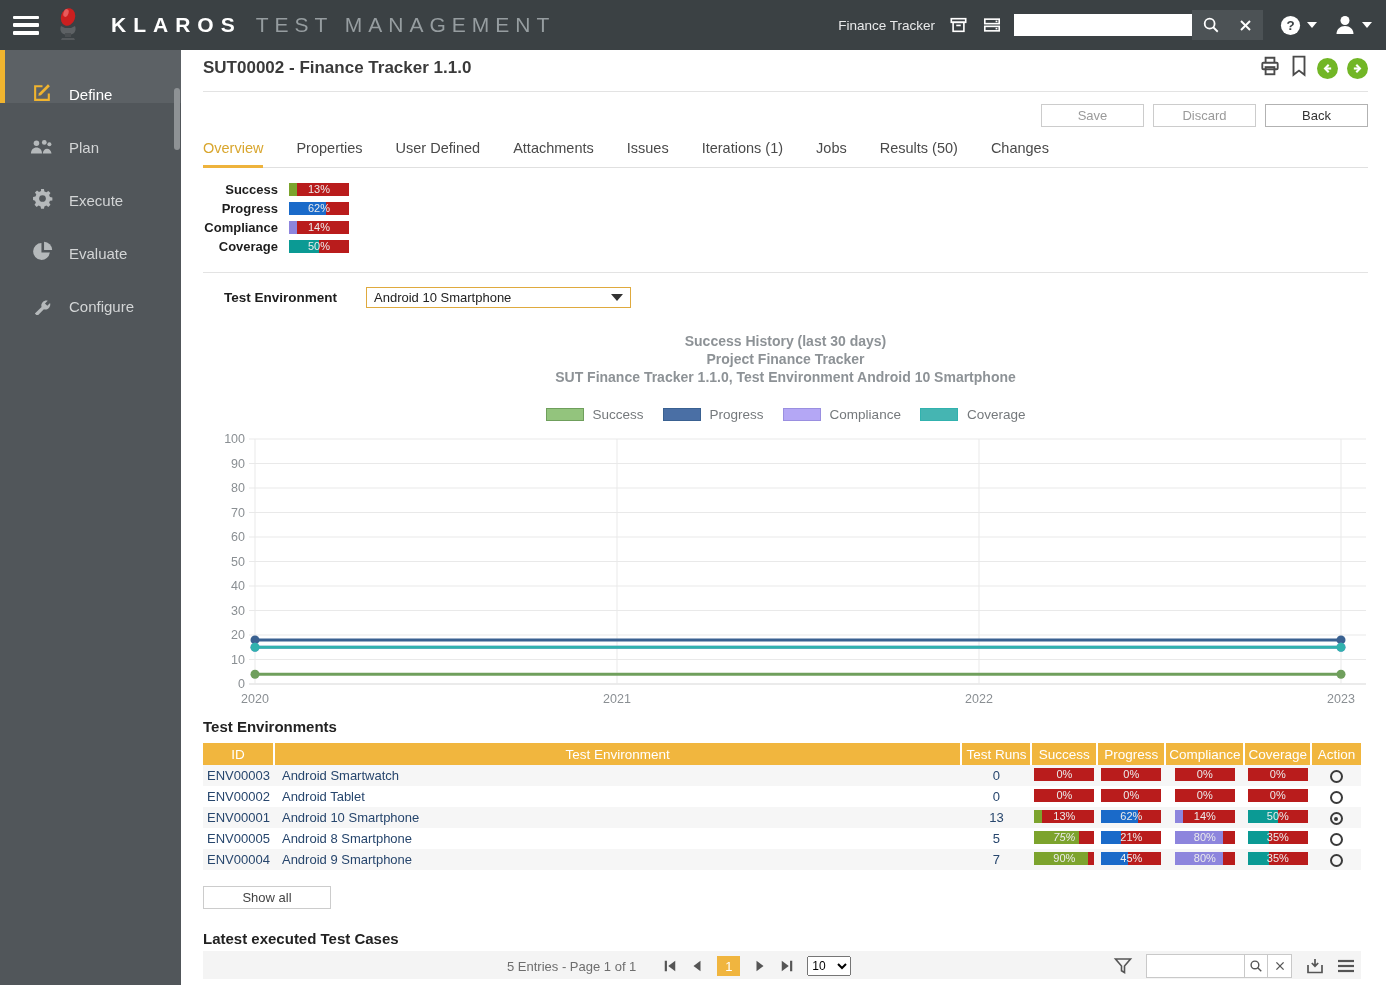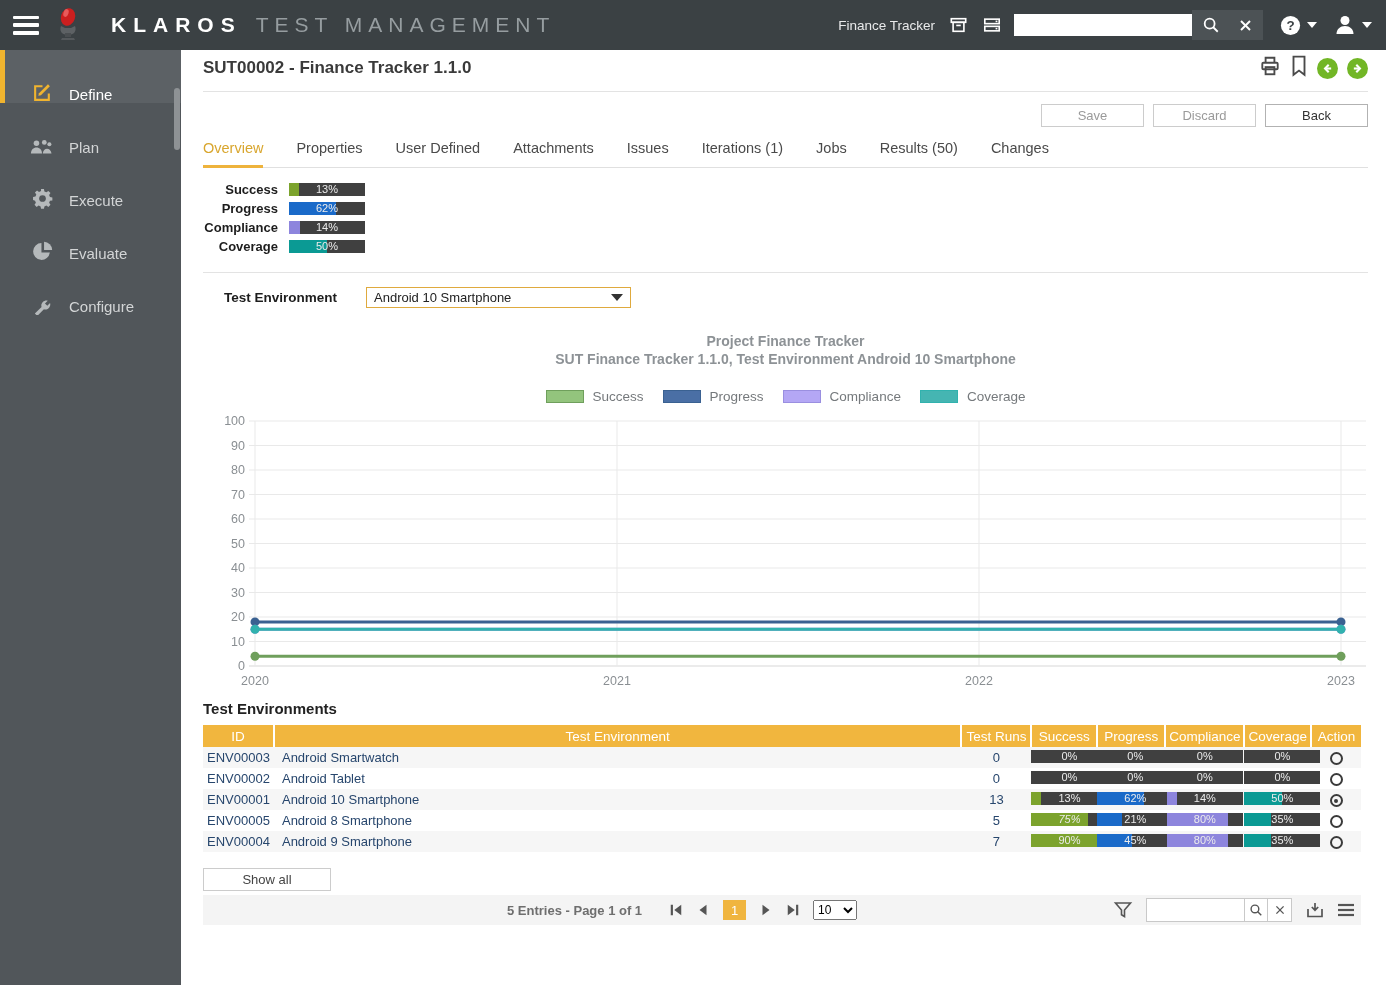--- a/index.html
+++ b/index.html
@@ -55,21 +55,21 @@
   .btn.primary { color:#333; border-color:#b2b2b2; }
 
   .tabs { display:flex; gap:33px; margin-top:13px; border-bottom:1px solid #e0e0e0; }
   .tab { font-size:14.5px; color:#4a4a4a; padding-bottom:9px; border-bottom:3px solid transparent;
     margin-bottom:-1px; cursor:pointer; white-space:nowrap; }
   .tab.active { color:#d9a62e; border-bottom-color:#eeb33c; }
 
   .metrics { margin-top:12px; }
   .mrow { display:flex; align-items:center; height:19px; }
   .mlabel { width:75px; text-align:right; font-weight:bold; font-size:13px; color:#1d1d1d; margin-right:11px; }
-  .bar { width:76px; height:13px; background:#404040; position:relative; }
+  .bar { width:60px; height:13px; background:#b91c1c; position:relative; }
   .bar .fill { position:absolute; left:0; top:0; bottom:0; }
   .bar .btext { position:absolute; inset:0; text-align:center; font-size:11px;
     line-height:13px; color:#ebebeb; }
 
   .te-row { display:flex; align-items:center; margin-top:14px; padding-left:21px; }
   .te-label { font-weight:bold; font-size:13.5px; color:#1d1d1d; }
   .te-select { margin-left:29px; width:265px; height:21px; border:1px solid #dfaa3e;
     display:flex; align-items:center; padding:0 7px; font-size:13px; color:#222; cursor:pointer; }
   .te-select .tchev { margin-left:auto; width:0; height:0; border-left:6px solid transparent;
     border-right:6px solid transparent; border-top:7px solid #333; }
@@ -98,21 +98,21 @@
     border-radius:50%; position:relative; cursor:pointer; vertical-align:middle; }
   .radio.sel::after { content:""; position:absolute; left:2.5px; top:2.5px; width:4px;
     height:4px; border-radius:50%; background:#3a3a3a; }
 
   .show-all { margin-top:16px; width:128px; height:23px; background:#fff; border:1px solid #ccc;
     font-size:13px; color:#444; font-family:inherit; cursor:pointer; }
 
   .latest-title { margin-top:21px; }
   .toolbar { width:1158px; height:30px; background:#f4f4f4; margin-top:4px;
     display:flex; align-items:center; font-size:13px; color:#6e6e6e; }
-  .tb-info { margin-left:304px;font-weight:bold; }
+  .tb-info { margin-left:304px; }
   .pager { display:flex; align-items:center; gap:13px; margin-left:27px; }
   .pgico { color:#555; display:flex; align-items:center; cursor:pointer; }
   .page-box { width:23px; height:20px; background:#f0b53f; color:#fff; display:flex;
     align-items:center; justify-content:center; font-size:13px; cursor:pointer; }
   .psize { width:44px; height:20px; font-size:12px; font-family:inherit; margin-left:13px; }
   .tright { margin-left:auto; display:flex; align-items:center; margin-right:6px; }
   .funnel { color:#555; display:flex; cursor:pointer; }
   .f-search { width:98px; height:24px; border:1px solid #c9c9c9; border-right:none;
     padding:0 5px; font-size:13px; outline:none; margin-left:13px; }
   .sq-btn { width:24px; height:24px; background:#fff; border:1px solid #c9c9c9; display:flex;
@@ -328,20 +328,21 @@
 
     <div class="te-row">
       <span class="te-label">Test Environment</span>
       <span class="te-select">
         <span>Android 10 Smartphone</span>
         <span class="tchev"></span>
       </span>
     </div>
 
     <div class="chart-block">
+      <div class="ct">Success History (last 30 days)</div>
       <div class="ct">Project Finance Tracker</div>
       <div class="ct">SUT Finance Tracker 1.1.0, Test Environment Android 10 Smartphone</div>
       <div class="legend" id="legend">
           <span class="litem">
             <span class="swatch" style="background: rgb(147, 196, 125); border-color: rgb(111, 159, 92);"></span>
             <span class="llabel">Success</span>
           </span>
           <span class="litem">
             <span class="swatch" style="background: rgb(74, 111, 165); border-color: rgb(58, 97, 145);"></span>
             <span class="llabel">Progress</span>
@@ -474,20 +475,21 @@
             <td><span class="bar" style="display: inline-block;"><span class="fill" style="width: 45%; background: rgb(26, 106, 201);"></span><span class="btext">45%</span></span></td>
             <td><span class="bar" style="display: inline-block;"><span class="fill" style="width: 80%; background: rgb(141, 133, 221);"></span><span class="btext">80%</span></span></td>
             <td><span class="bar" style="display: inline-block;"><span class="fill" style="width: 35%; background: rgb(11, 154, 148);"></span><span class="btext">35%</span></span></td>
             <td><span class="radio"></span></td>
           </tr>
         </tbody>
     </table>
 
     <button class="show-all">Show all</button>
 
+    <div class="sec-title latest-title">Latest executed Test Cases</div>
 
     <div class="toolbar">
       <span class="tb-info">5 Entries - Page 1 of 1</span>
       <span class="pager">
         <span class="pgico">
           <svg width="14" height="14" viewBox="0 0 16 16" fill="#555">
               <rect x="2" y="2" width="2.5" height="12"></rect>
               <path d="M14 2 6 8l8 6z"></path>
             </svg>
         </span>

